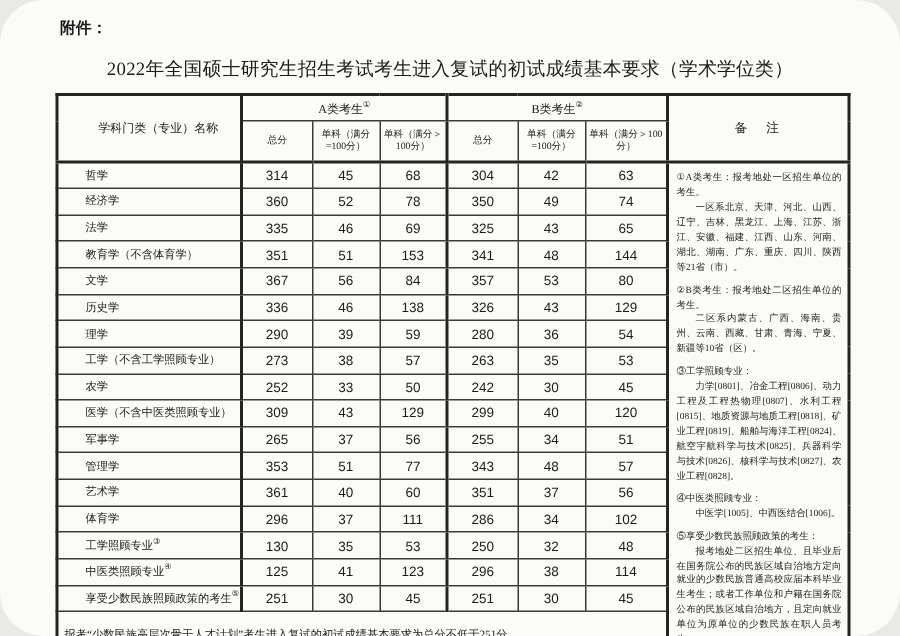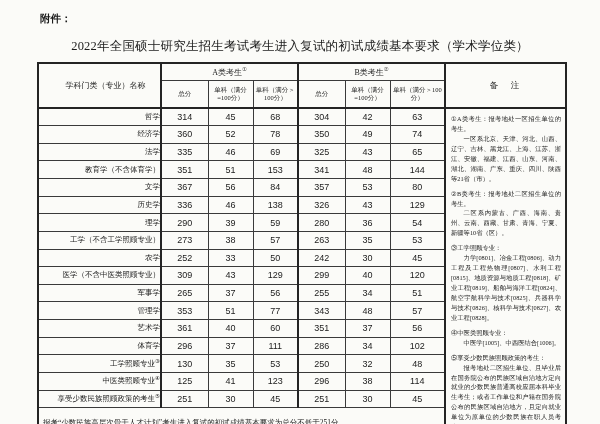--- a/index.html
+++ b/index.html
@@ -1,34 +1,34 @@
 <!DOCTYPE html>
 <html><head>
 <meta charset="utf-8">
 <style>
   html,body{margin:0;padding:0;}
   body{width:600px;height:424px;background:#e9e9e7;}
   .page{position:relative;width:600px;height:424px;background:#fbfbf8;overflow:hidden;
-        font-family:"Liberation Serif","DejaVu Serif",serif;color:#1b1b1b;}
+        font-family:"Liberation Serif","DejaVu Serif",serif;color:#1b1b1b;border-radius:29px;}
   .attachment{position:absolute;left:40px;top:12px;font-size:10.5px;font-weight:bold;}
   .page-title{position:absolute;left:0;right:0;top:38px;text-align:center;
               font-size:12.5px;font-weight:normal;letter-spacing:.2px;}
   .tbl-wrap{position:absolute;left:37px;top:62px;}
   table{border-collapse:collapse;table-layout:fixed;width:528px;border:2px solid #242424;}
   th,td{border:1px solid #3a3a3a;padding:0;overflow:hidden;}
   .thick-r{border-right-width:2px;border-right-color:#242424;}
   .thick-b{border-bottom-width:2px;border-bottom-color:#242424;}
   thead th{font-weight:normal;}
   .h-subject{font-size:8px;padding-left:12px;}
   .h-group{font-size:8px;height:16px;}
   .h-sub{font-size:6.5px;line-height:1.25;height:26px;padding:0 1px;}
   .h-remarks{font-size:8.5px;letter-spacing:2px;}
   sup{font-size:5.5px;vertical-align:super;line-height:0;}
   tbody tr{height:16px;}
-  .cell-name{font-size:7.5px;text-align:right;padding-left:0;white-space:nowrap;}
+  .cell-name{font-size:7.5px;text-align:left;padding-left:18px;white-space:nowrap;}
   .cell-num{font-family:"Liberation Sans","DejaVu Sans",sans-serif;font-size:9px;text-align:center;}
   .remarks-cell{vertical-align:top;padding:5px 4px 0 5px;}
   .rblock{margin:0 0 5px 0;}
   .rblock p{margin:0;font-size:6.3px;line-height:1.58;text-align:justify;}
   .rbody{text-indent:2em;}
   .footer-note{font-size:7.5px;text-align:left;padding:3px 2px 3px 4px;height:20px;vertical-align:middle;}
 </style>
 </head>
 <body>
 

